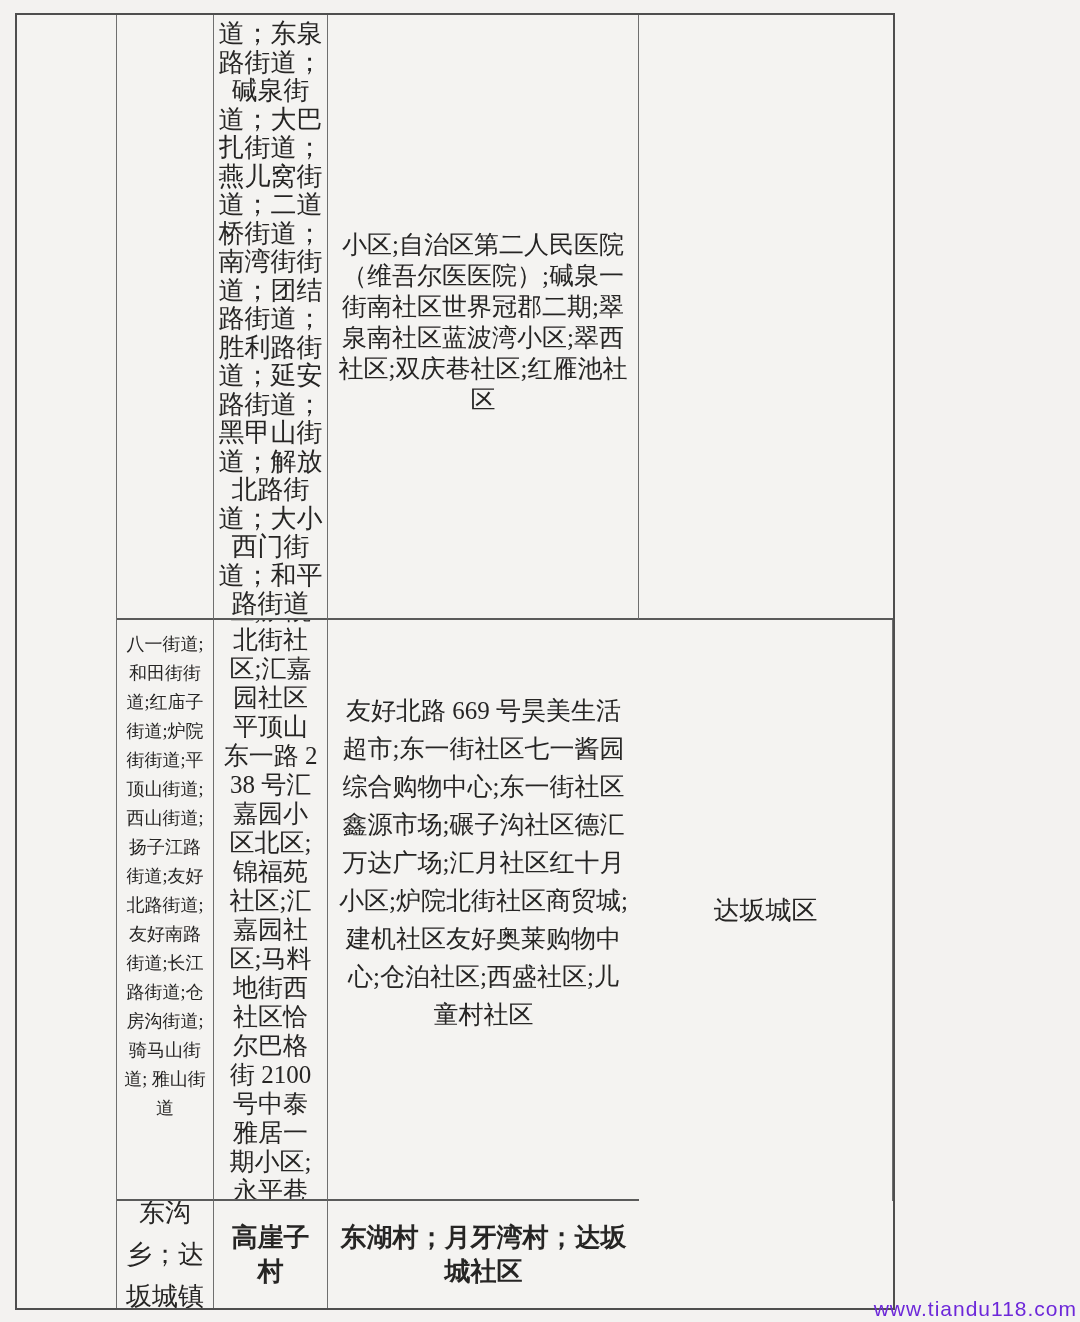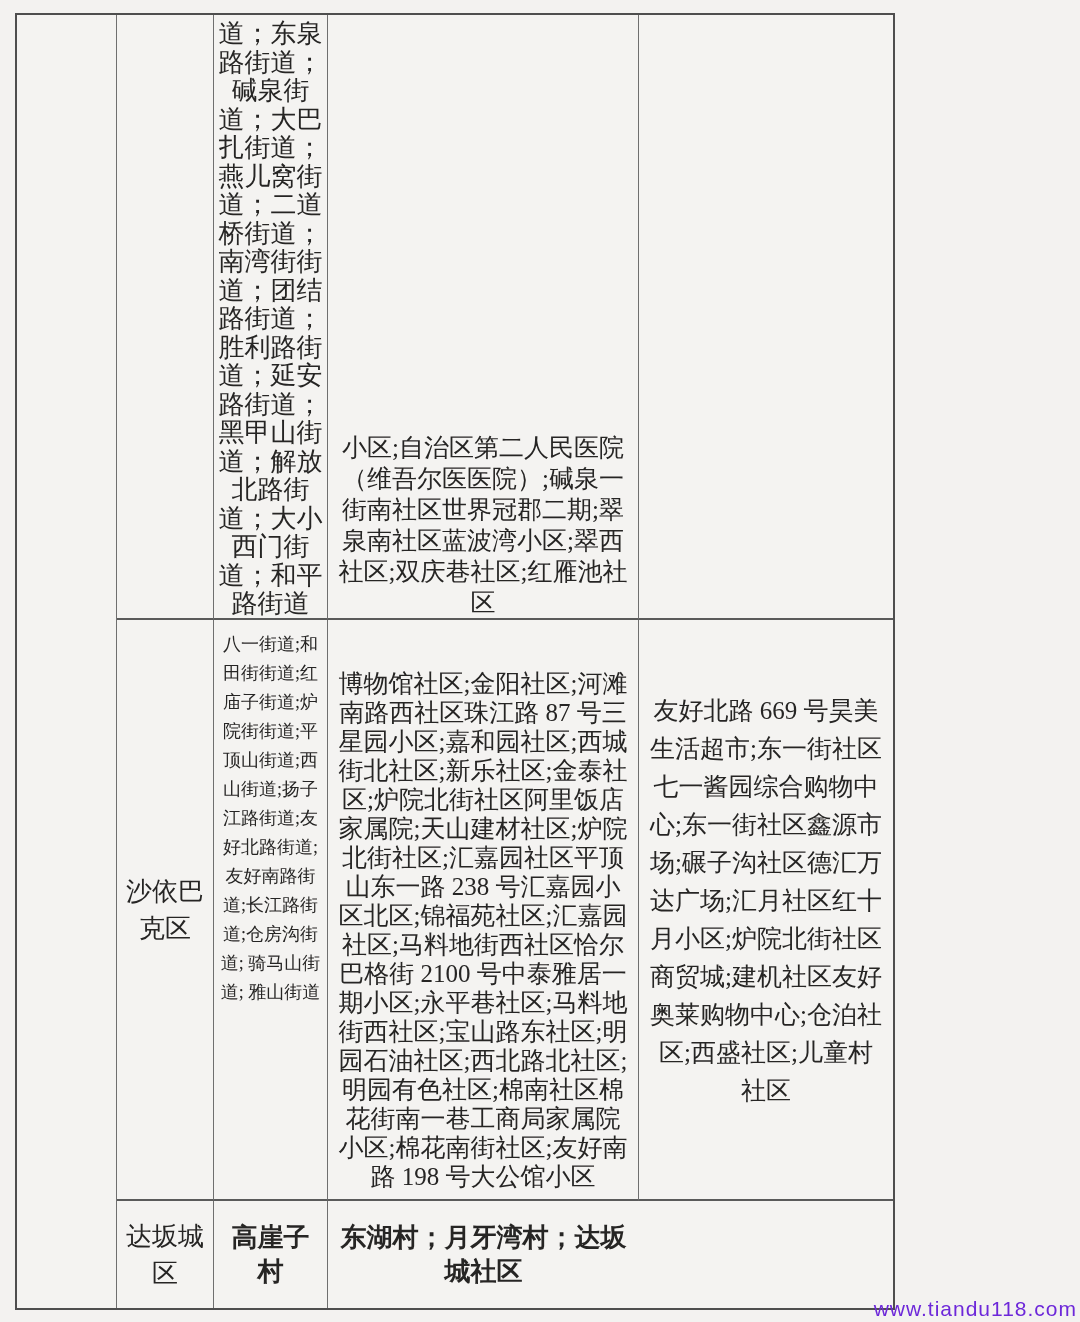--- a/index.html
+++ b/index.html
@@ -46,21 +46,21 @@
     word-break: break-all;
   }
   
   .streets-r1 {
     justify-content: flex-start;
     padding: 5px 4px 0 4px;
     font-size: 26px;
     line-height: 28.5px;
   }
   .mid-r1 {
-    justify-content: flex-end;
+    justify-content: center;
     padding: 10px 6px 0 6px;
     font-size: 25px;
     line-height: 31px;
   }
   
   .district-cell {
     justify-content: center;
     font-size: 26px;
     line-height: 37px;
     padding: 0 8px;
@@ -118,35 +118,35 @@
     <div class="cell streets-r1">
       <div class="txt">道；东泉路街道；碱泉街道；大巴扎街道；燕儿窝街道；二道桥街道；南湾街街道；团结路街道；胜利路街道；延安路街道；黑甲山街道；解放北路街道；大小西门街道；和平路街道</div>
     </div>
     <div class="cell mid-r1">
       <div class="txt">小区;自治区第二人民医院（维吾尔医医院）;碱泉一街南社区世界冠郡二期;翠泉南社区蓝波湾小区;翠西社区;双庆巷社区;红雁池社区</div>
     </div>
     <div class="cell mid-r1 last-col">
       <div class="txt"></div>
     </div>
 
-    <div class="cell district-cell">
-      <div class="txt">沙依巴克区</div>
-    </div>
     <div class="cell streets-r2">
       <div class="txt">八一街道;和田街街道;红庙子街道;炉院街街道;平顶山街道;西山街道;扬子江路街道;友好北路街道;友好南路街道;长江路街道;仓房沟街道; 骑马山街道; 雅山街道</div>
     </div>
     <div class="cell mid-r2">
       <div class="txt">博物馆社区;金阳社区;河滩南路西社区珠江路 87 号三星园小区;嘉和园社区;西城街北社区;新乐社区;金泰社区;炉院北街社区阿里饭店家属院;天山建材社区;炉院北街社区;汇嘉园社区平顶山东一路 238 号汇嘉园小区北区;锦福苑社区;汇嘉园社区;马料地街西社区恰尔巴格街 2100 号中泰雅居一期小区;永平巷社区;马料地街西社区;宝山路东社区;明园石油社区;西北路北社区;明园有色社区;棉南社区棉花街南一巷工商局家属院小区;棉花南街社区;友好南路 198 号大公馆小区</div>
     </div>
     <div class="cell right-r2 last-col">
       <div class="txt">友好北路 669 号昊美生活超市;东一街社区七一酱园综合购物中心;东一街社区鑫源市场;碾子沟社区德汇万达广场;汇月社区红十月小区;炉院北街社区商贸城;建机社区友好奥莱购物中心;仓泊社区;西盛社区;儿童村社区</div>
     </div>
 
     <div class="cell center-v district-r3 last-row">
       <div class="txt">达坂城区</div>
+    </div>
+    <div class="cell center-v streets-r3 last-row">
+      <div class="txt">东沟乡；达坂城镇</div>
     </div>
     <div class="cell center-v mid-r3 last-row">
       <div class="txt">高崖子村</div>
     </div>
     <div class="cell center-v right-r3 last-col last-row">
       <div class="txt">东湖村；月牙湾村；达坂城社区</div>
     </div>
 
   </div>
 

